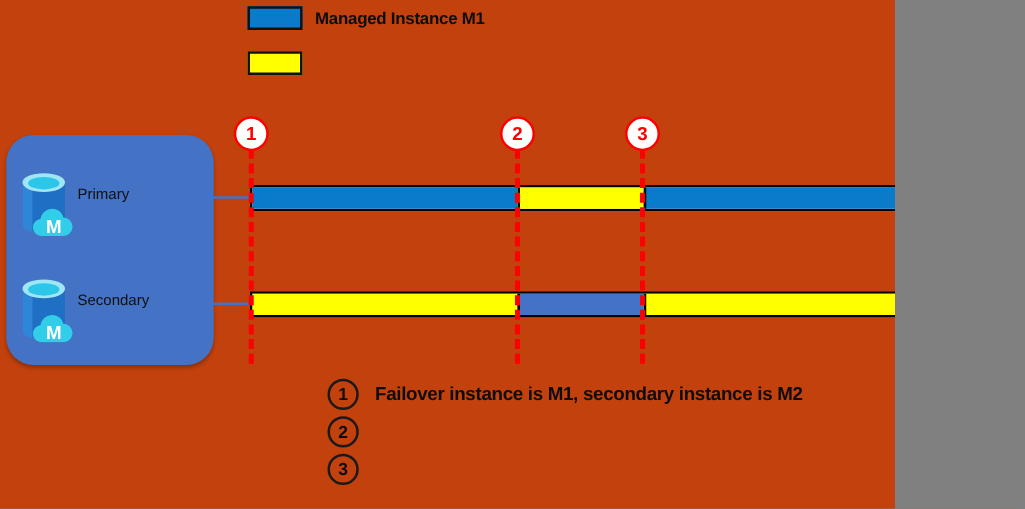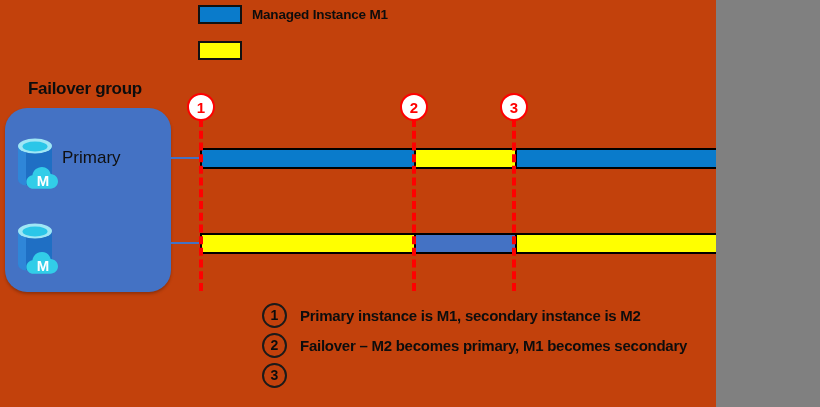--- a/index.html
+++ b/index.html
@@ -37,21 +37,21 @@
     color: #0d0d0d;
     white-space: nowrap;
     letter-spacing: -0.3px;
   }
   .fg-box {
     background: #4472C4;
     border-radius: 22px;
     box-shadow: 0 2px 3px rgba(0,0,0,0.25);
   }
   .role-label {
-    font-size: 17px;
+    font-size: 12px;
     color: #101010;
     white-space: nowrap;
   }
 
   
   .db-icon { width: 52px; height: 56px; }
 
   
   .bar-outline {
     border: 2px solid #000000;
@@ -128,21 +128,20 @@
 <body>
 
 <div id="canvas">
 
   <div class="abs" style="left:198px; top:5px; width:44px; height:19px; background:#0A7BCB;"></div>
   <div class="abs legend-swatch" style="left:198px; top:5px; width:44px; height:19px; background:#0A7BCB;"></div>
   <div class="abs legend-label" style="left:252px; top:7px;">Managed Instance M1</div>
 
   <div class="abs legend-swatch" style="left:198px; top:41px; width:44px; height:19px; background:#FFFF00;"></div>
 
-  <div class="abs fg-title" style="left:28px; top:79px;">Failover group</div>
 
   <div class="abs fg-box" style="left:5px; top:108px; width:166px; height:184px;"></div>
 
   <div class="abs" style="left:12px; top:133px;">
     <svg class="db-icon" viewBox="0 0 52 56" xmlns="http://www.w3.org/2000/svg">
       <path d="M6 13 L6 46 C6 50 14 53 23 53 C32 53 40 50 40 46 L40 13 Z" fill="#1F6FC4"></path>
       <path d="M6 13 L6 46 C6 50 10 52 14 52.6 L14 13 Z" fill="#2F86D8"></path>
       <ellipse cx="23" cy="13" rx="17" ry="7.5" fill="#9FE6F5"></ellipse>
       <ellipse cx="23" cy="13.5" rx="12.5" ry="5" fill="#2BC6E8"></ellipse>
       <path d="M30 34 c-5 0 -9 3.6 -9.6 8.2 c-3.4 .5 -6 3.3 -6 6.7 c0 3.8 3.1 6.8 7 6.8 l17 0 c4.2 0 7.6 -3.3 7.6 -7.4 c0 -4 -3.3 -7.3 -7.4 -7.4 C37.8 37 34.3 34 30 34 z" fill="#32CDE8"></path>
@@ -154,20 +153,21 @@
   <div class="abs" style="left:12px; top:218px;">
     <svg class="db-icon" viewBox="0 0 52 56" xmlns="http://www.w3.org/2000/svg">
       <path d="M6 13 L6 46 C6 50 14 53 23 53 C32 53 40 50 40 46 L40 13 Z" fill="#1F6FC4"></path>
       <path d="M6 13 L6 46 C6 50 10 52 14 52.6 L14 13 Z" fill="#2F86D8"></path>
       <ellipse cx="23" cy="13" rx="17" ry="7.5" fill="#9FE6F5"></ellipse>
       <ellipse cx="23" cy="13.5" rx="12.5" ry="5" fill="#2BC6E8"></ellipse>
       <path d="M30 34 c-5 0 -9 3.6 -9.6 8.2 c-3.4 .5 -6 3.3 -6 6.7 c0 3.8 3.1 6.8 7 6.8 l17 0 c4.2 0 7.6 -3.3 7.6 -7.4 c0 -4 -3.3 -7.3 -7.4 -7.4 C37.8 37 34.3 34 30 34 z" fill="#32CDE8"></path>
       <text x="31" y="53" font-family="Liberation Sans, sans-serif" font-size="15" font-weight="bold" fill="#FFFFFF" text-anchor="middle">M</text>
     </svg>
   </div>
+  <div class="abs role-label" style="left:62px; top:233px;">Secondary</div>
 
   <div class="abs conn-line" style="left:171px; top:157px; width:32px;"></div>
   <div class="abs conn-line" style="left:171px; top:242px; width:32px;"></div>
 
   <div class="abs bar-outline" style="left:200px; top:148px; width:530px; height:21px;">
     <div class="seg" style="width:212px; background:#0A7BCB;"></div>
     <div class="seg" style="width:99px; background:#FFFF00;"></div>
     <div class="seg" style="flex:1; background:#0A7BCB;"></div>
   </div>
 
@@ -198,26 +198,25 @@
   <div class="abs marker-circle" style="left:187px; top:93px;">1</div>
   <div class="abs marker-circle" style="left:400px; top:93px;">2</div>
   <div class="abs marker-circle" style="left:500px; top:93px;">3</div>
 
   <div class="abs time-label" style="left:752px; top:190px;">time</div>
 
   <div class="abs" style="left:262px; top:300px;">
 
     <div class="cap-row">
       <div class="cap-circle">1</div>
-      <div class="cap-text">Primary instance is M1, secondary instance is M2</div>
+      <div class="cap-text">Failover instance is M1, secondary instance is M2</div>
     </div>
 
     <div class="cap-row">
       <div class="cap-circle">2</div>
-      <div class="cap-text">Failover – M2 becomes primary, M1 becomes secondary</div>
     </div>
 
     <div class="cap-row">
       <div class="cap-circle">3</div>
     </div>
 
   </div>
 
 </div>
 

